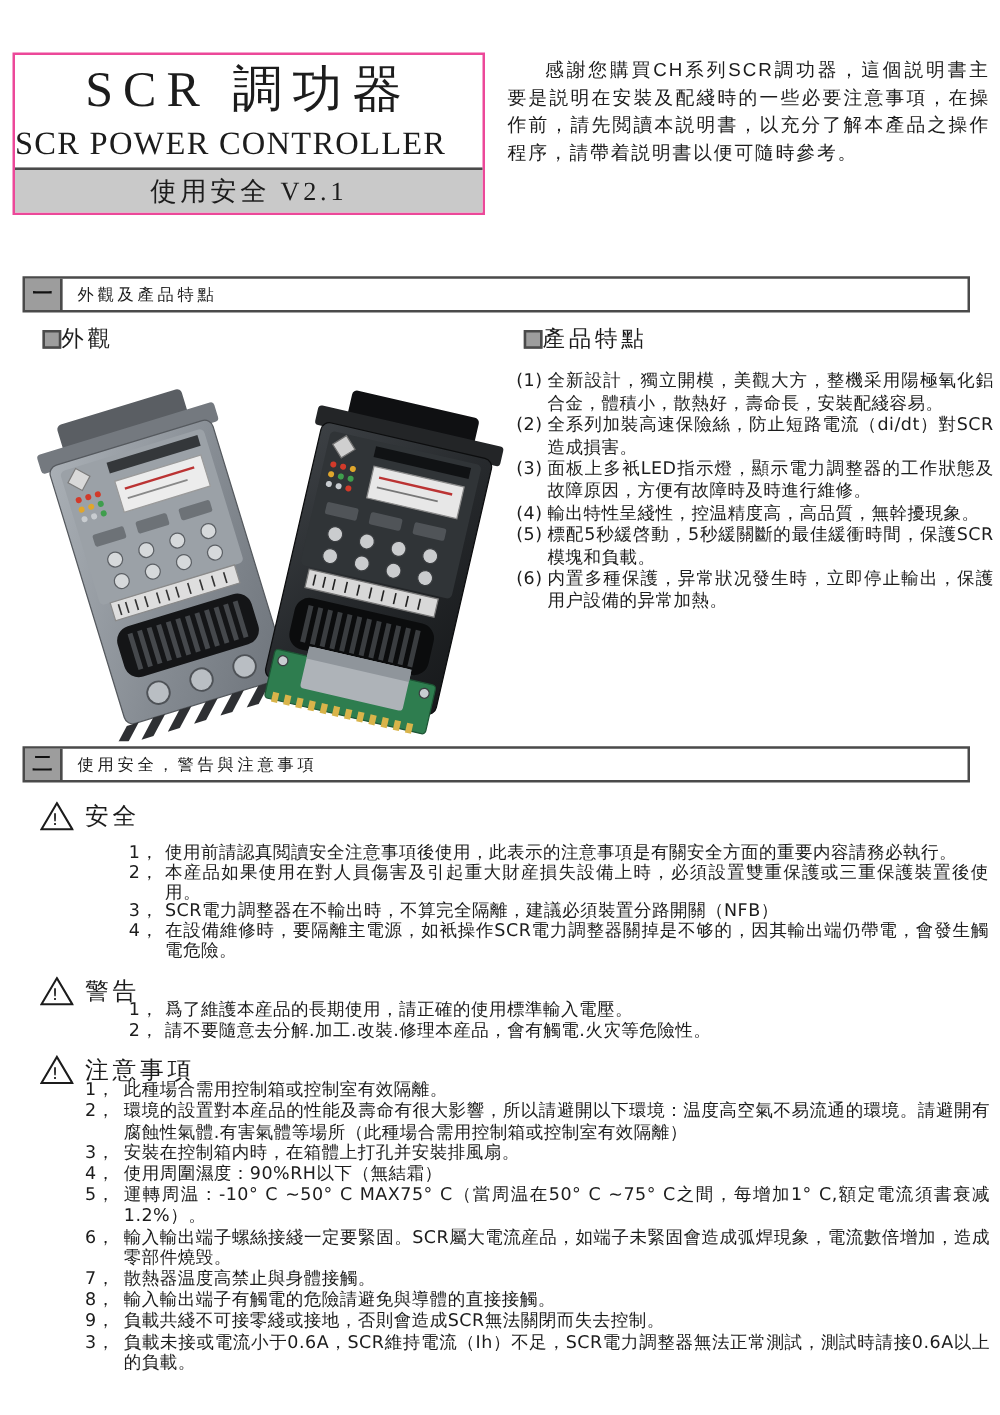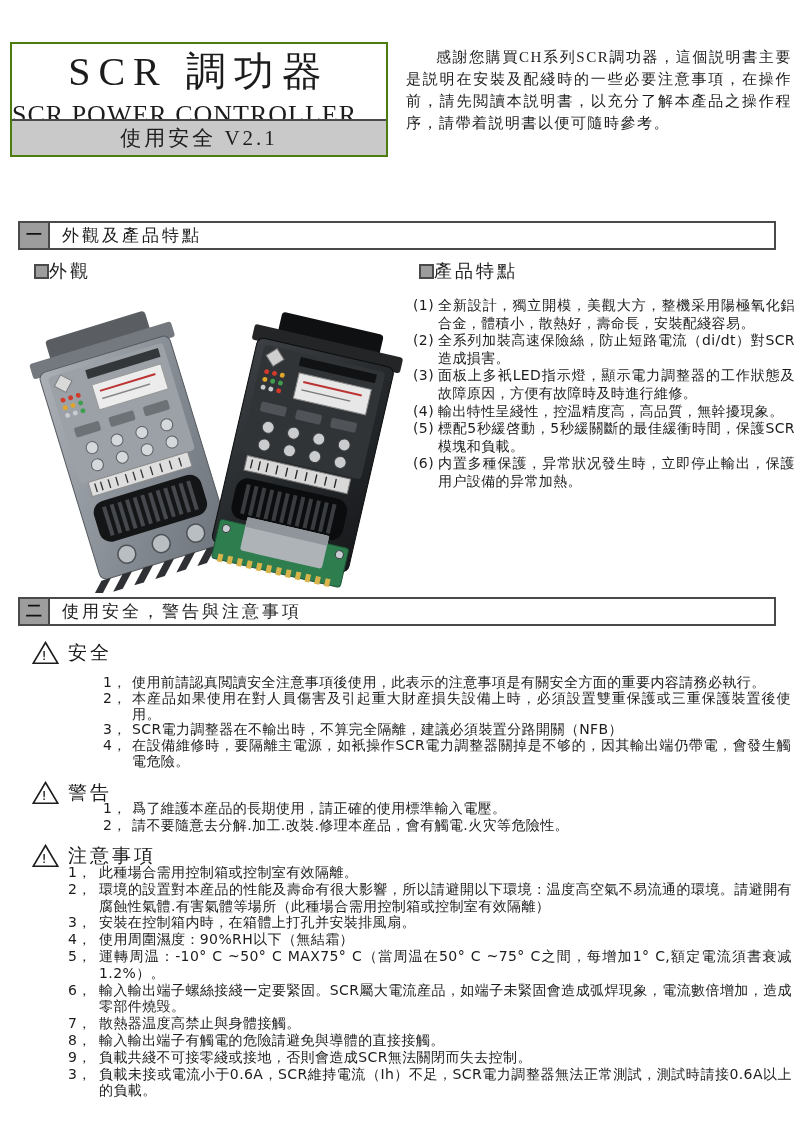--- a/index.html
+++ b/index.html
@@ -5,58 +5,58 @@
   * { margin:0; padding:0; box-sizing:border-box; }
   html,body { background:#fff; }
   body {
     width:800px; height:1132px; position:relative; overflow:hidden;
     font-family:"DejaVu Sans", sans-serif; color:#1c1c1c;
   }
   .page { position:absolute; inset:0; }
 
   
   .title-box {
-    position:absolute; left:10px; top:42px; width:378px; height:115px;
-    border:2px solid #4d7c0f; background:#fff;
+    position:absolute; left:10px; top:42px; width:378px; height:130px;
+    border:2px solid #ec4899; background:#fff;
   }
   .title-cn {
     font-family:"Liberation Serif", serif; font-size:40px; line-height:52px;
     text-align:center; letter-spacing:8px; margin-top:2px; white-space:nowrap;
   }
   .title-en {
     font-family:"Liberation Serif", serif; font-size:26px; line-height:34px;
     text-align:left; letter-spacing:1px; white-space:nowrap;
   }
   .title-band {
     position:absolute; left:0; right:0; bottom:0; height:36px;
     background:#c9c9c9; border-top:2px solid #4a4a4a;
     font-family:"Liberation Serif", serif; font-size:21px; line-height:34px;
     text-align:center; letter-spacing:3px;
   }
 
   
   .intro {
     position:absolute; left:406px; top:46px; width:386px;
-    font-family:Liberation Serif, serif; font-size:15px; line-height:22px;
+    font-family:Liberation Sans, sans-serif; font-size:15px; line-height:22px;
     letter-spacing:1.5px; text-align:justify; text-indent:2em;
   }
 
   
   .sec {
     position:absolute; left:18px; width:758px; height:29px;
     border:2px solid #4a4a4a; background:#fff; display:flex; align-items:stretch;
   }
   .sec-num {
     width:30px; background:#9d9d9d; border-right:2px solid #4a4a4a;
     display:flex; align-items:center; justify-content:center;
     font-size:16px; font-weight:bold; color:#111;
   }
   .sec-title {
     display:flex; align-items:center; padding-left:12px;
-    font-size:17px; letter-spacing:3px;
+    font-size:13px; letter-spacing:3px;
   }
   .sec1 { top:221px; } .sec2 { top:597px; }
 
   
   .bullet-row {
     position:absolute; display:flex; align-items:center; gap:0;
     font-size:18px; letter-spacing:3px;
   }
   .bullet { width:15px; height:15px; background:#9d9d9d; border:2px solid #4a4a4a; flex:0 0 auto; }
   .bullet-appearance { left:34px; top:259px; }

